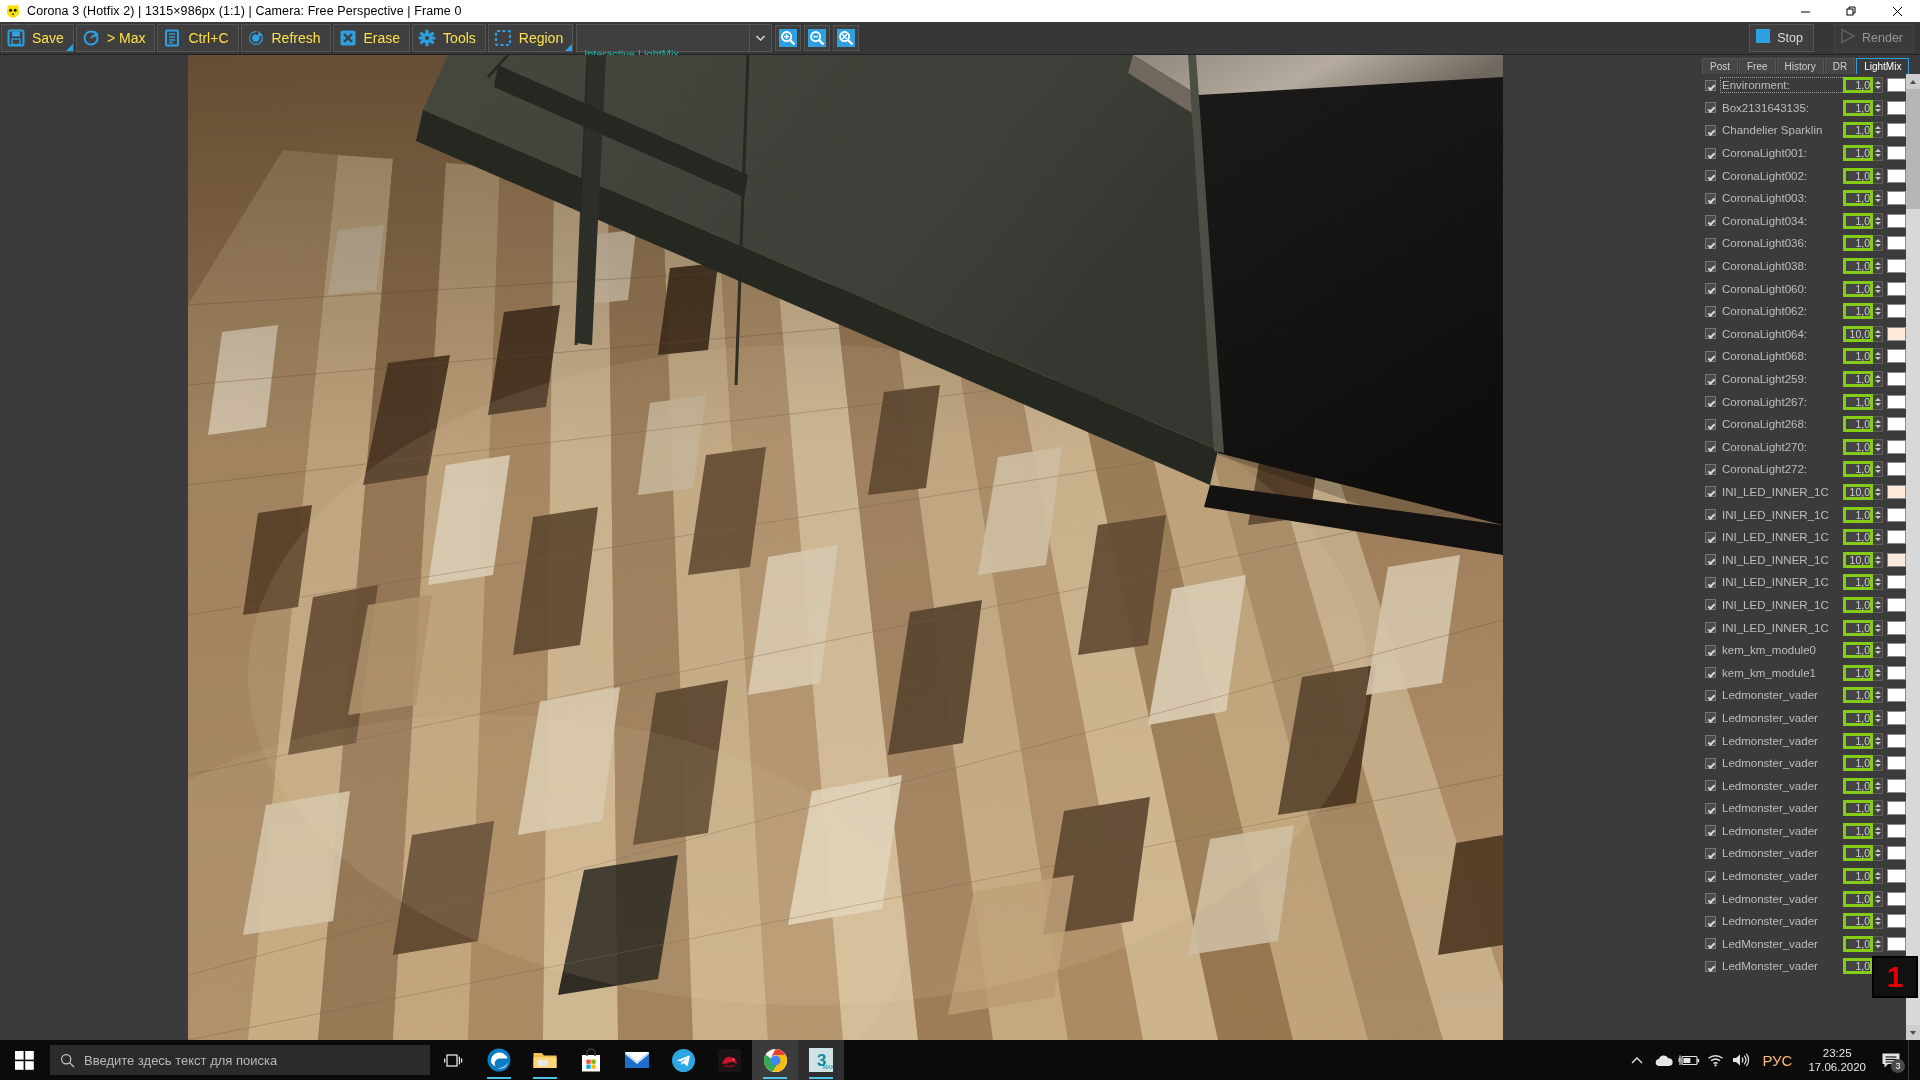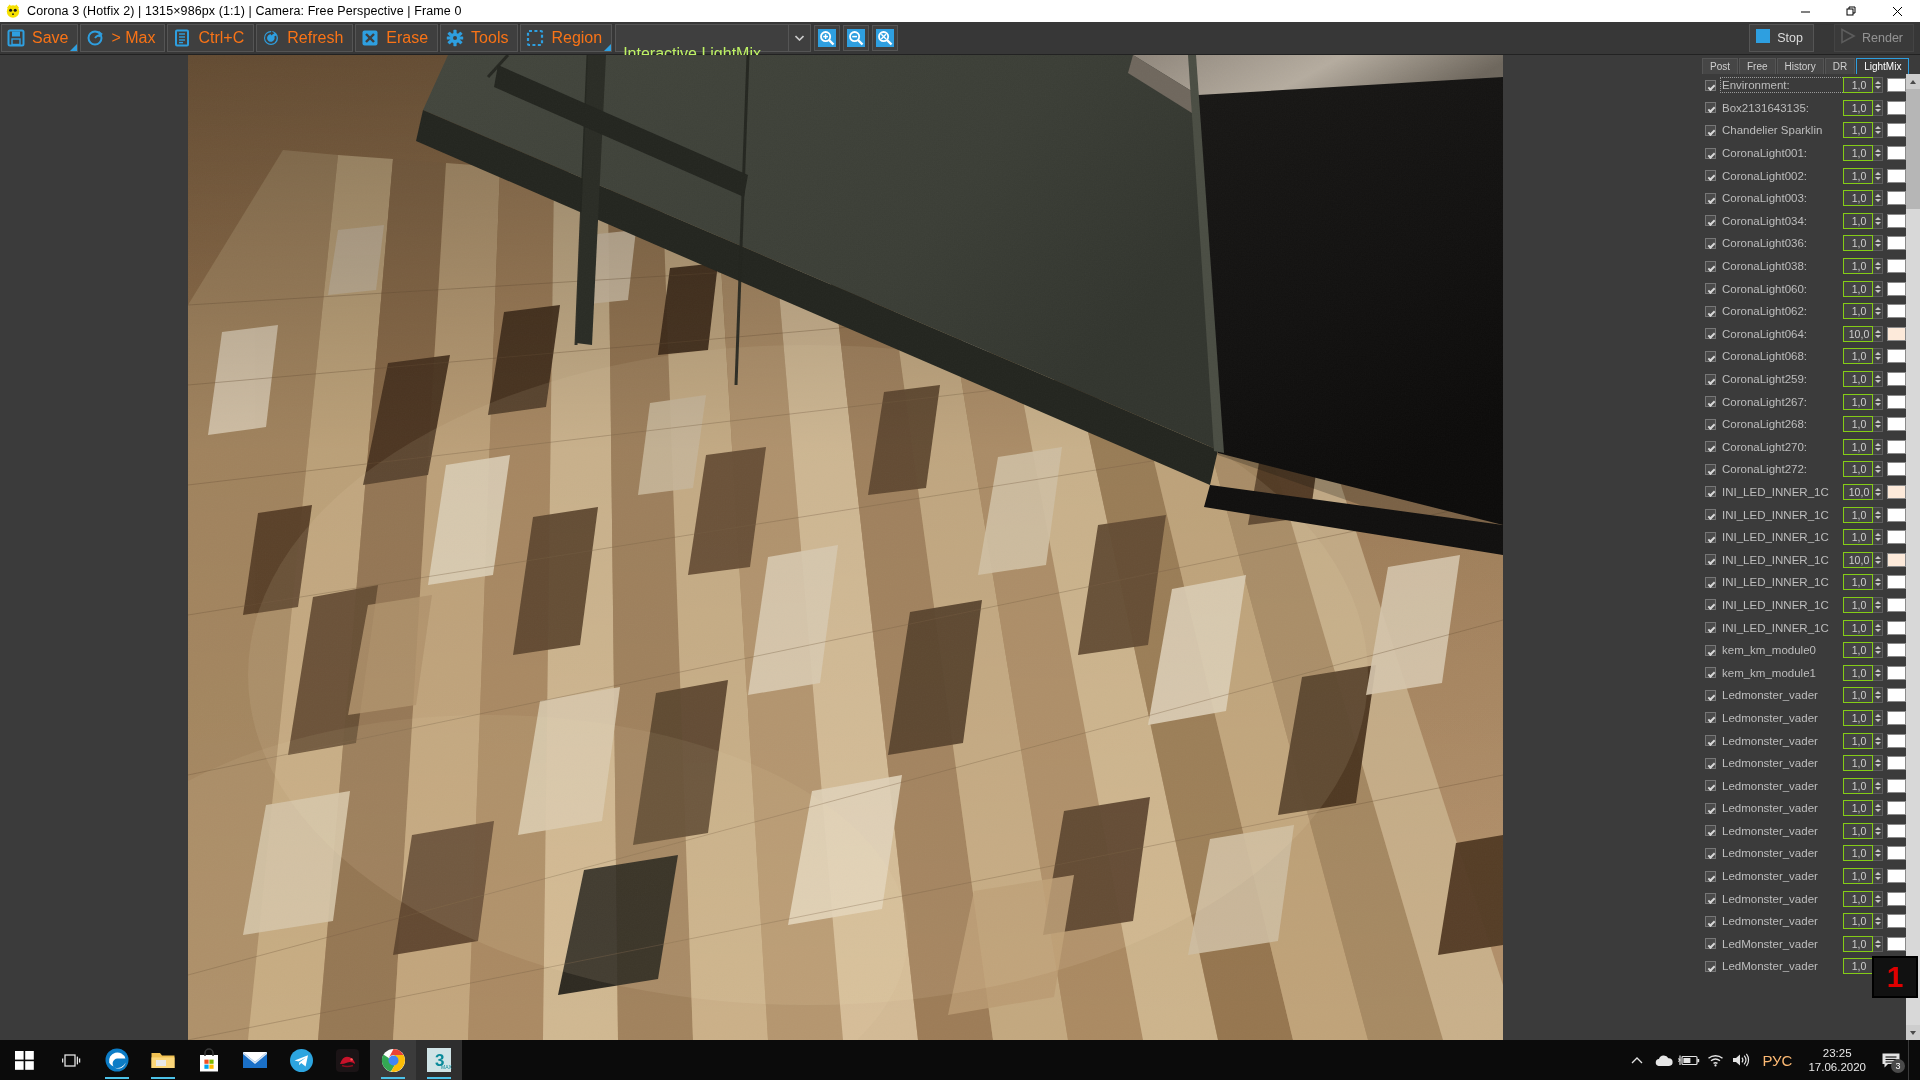--- a/index.html
+++ b/index.html
@@ -17,26 +17,26 @@
     font-size:12px; color:#000; }
 
   
   #toolbar{ position:absolute; left:0; top:22px; width:1920px; height:33px;
     background:#373737; border-bottom:1px solid #222; display:flex; align-items:center; }
   .tbtn{ height:28px; margin:0 1px; padding:0 9px 0 4px; background:#3f3f3f;
     border:1px solid #555; display:flex; align-items:center; position:relative;
     cursor:pointer; }
   .tbtn .ico{ width:20px; height:20px; margin-right:6px; flex:0 0 20px;
     display:flex; align-items:center; justify-content:center; }
-  .tbtn .lbl{ font-size:16px; color:#f97316; white-space:nowrap; }
+  .tbtn .lbl{ font-size:14px; color:#fde047; white-space:nowrap; }
   .tbtn .corner{ position:absolute; right:0; bottom:0; width:0; height:0;
     border-left:7px solid transparent; border-bottom:7px solid #2e9fe0; }
   #combo{ height:28px; width:196px; margin-left:2px; background:#3f3f3f;
     border:1px solid #555; display:flex; align-items:center; cursor:pointer; }
-  #combo .ctext{ font-size:16px; color:#bef264; padding-left:7px; flex:1;
+  #combo .ctext{ font-size:11px; color:#14b8a6; padding-left:7px; flex:1;
     white-space:nowrap; overflow:hidden;margin-top:32px; }
   #combo .carrow{ width:22px; height:26px; background:#3f3f3f; border-left:1px solid #555;
     display:flex; align-items:center; justify-content:center; }
   .zbtn{ width:26px; height:26px; margin-left:3px; background:#3f3f3f; border:1px solid #555;
     display:flex; align-items:center; justify-content:center; cursor:pointer; }
   #toolbar-right{ margin-left:auto; display:flex; align-items:center; padding-right:6px; }
   .rbtn{ height:28px; padding:0 10px 0 5px; margin-left:20px; background:#3f3f3f;
     border:1px solid #555; display:flex; align-items:center; position:relative; cursor:pointer; }
   .rbtn.disabled{ opacity:0.45; cursor:default; }
   .rbtn .lbl{ font-size:12.5px; color:#dcdcdc; margin-left:6px; }
@@ -60,22 +60,22 @@
   #list{ position:absolute; left:0; top:19px; width:206px; height:966px; overflow:hidden; }
   .lmrow{ display:flex; align-items:center; height:22.6px; padding-left:5px; }
   .cb{ width:11px; height:11px; flex:0 0 11px; background:#4a4a4a; border:1px solid #777;
     position:relative; cursor:pointer; }
   .cb::after{ content:""; position:absolute; left:2px; top:4px; width:5px; height:2px;
     border-left:2px solid #d8d8d8; border-bottom:2px solid #d8d8d8;
     transform:rotate(-45deg); }
   .lmname{ font-size:11.5px; color:#bdbdbd; margin-left:6px; flex:1;
     white-space:nowrap; overflow:hidden; }
   .lmrow.selected .lmname{ outline:1px dotted #999; outline-offset:1px; }
-  .spin{ width:30px; height:16px; background:#444; border:1px solid #84cc16;
-    display:flex; align-items:center; justify-content:center; flex:0 0 30px; }
+  .spin{ width:30px; height:16px; background:#444; border:3px solid #84cc16;
+    display:flex; align-items:center; justify-content:flex-end; flex:0 0 30px; }
   .spin span{ font-size:10.5px; color:#cfcfcf; padding-left:2px; }
   .arrows{ width:10px; height:16px; background:#444; border:1px solid #5e5e5e;
     border-left:none; flex:0 0 10px; display:flex; flex-direction:column;
     align-items:center; justify-content:center; cursor:pointer; }
   .arrows i{ display:block; width:0; height:0; border-left:3px solid transparent;
     border-right:3px solid transparent; }
   .arrows i.up{ border-bottom:3px solid #c8c8c8; margin-bottom:2px; }
   .arrows i.dn{ border-top:3px solid #c8c8c8; }
   .swatch{ width:19px; height:14px; margin-left:4px; background:#ffffff;
     border:1px solid #8a8a8a; flex:0 0 19px; cursor:pointer; }
@@ -984,20 +984,29 @@
 
 <div id="taskbar">
   <div id="startbtn">
     <svg width="19" height="19" viewBox="0 0 19 19">
       <rect x="0" y="0" width="8.6" height="8.6" fill="#fff"></rect>
       <rect x="10.2" y="0" width="8.6" height="8.6" fill="#fff"></rect>
       <rect x="0" y="10.2" width="8.6" height="8.6" fill="#fff"></rect>
       <rect x="10.2" y="10.2" width="8.6" height="8.6" fill="#fff"></rect>
     </svg>
   </div>
+  <div id="searchbox">
+    <span class="sico">
+      <svg width="15" height="15" viewBox="0 0 15 15">
+        <circle cx="6.2" cy="6.2" r="4.6" fill="none" stroke="#c9c9c9" stroke-width="1.2"></circle>
+        <line x1="9.6" y1="9.6" x2="14" y2="14" stroke="#c9c9c9" stroke-width="1.2"></line>
+      </svg>
+    </span>
+    <span class="stxt">Введите здесь текст для поиска</span>
+  </div>
   <div id="taskview">
     <svg width="19" height="17" viewBox="0 0 19 17">
       <rect x="3" y="3" width="10" height="11" fill="none" stroke="#e3e3e3" stroke-width="1.3"></rect>
       <line x1="15.4" y1="4.6" x2="15.4" y2="12.4" stroke="#e3e3e3" stroke-width="1.3"></line>
       <line x1="17.6" y1="6.4" x2="17.6" y2="10.6" stroke="#e3e3e3" stroke-width="1.3"></line>
       <line x1="0.6" y1="6.4" x2="0.6" y2="10.6" stroke="#e3e3e3" stroke-width="1.3"></line>
     </svg>
   </div>
 
   <div class="tbitem running">

